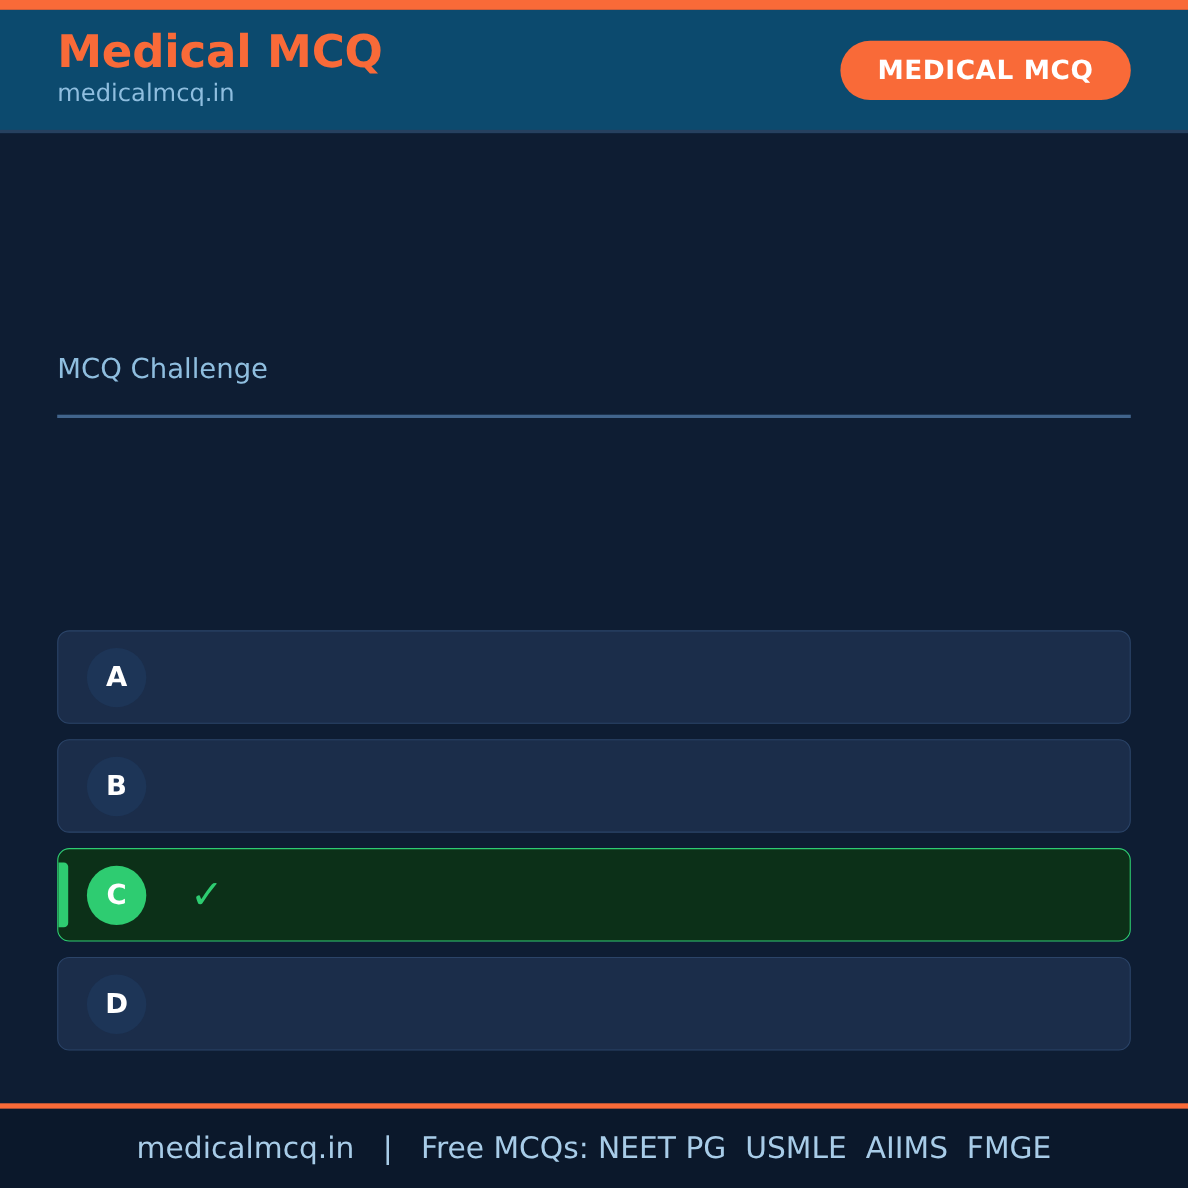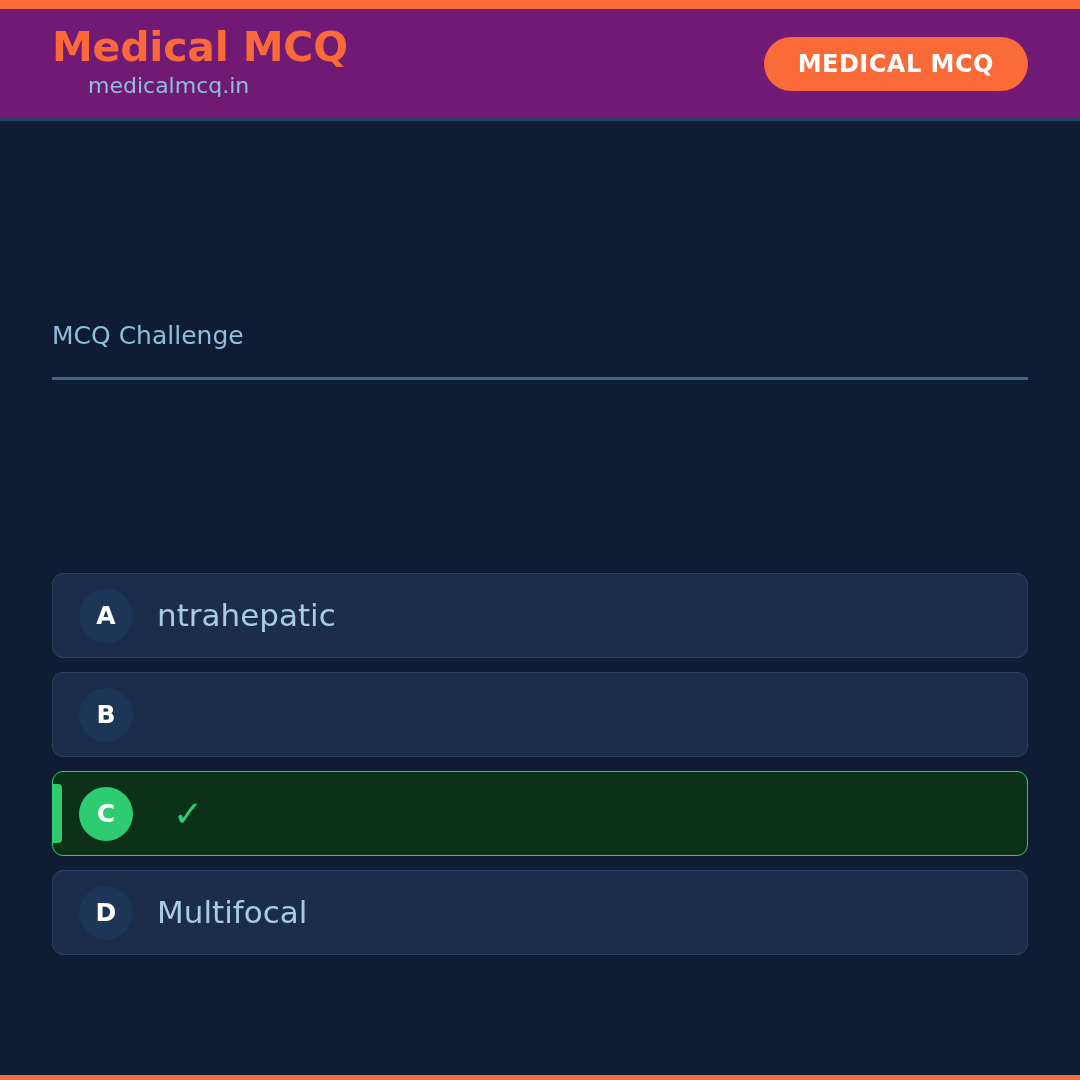--- a/index.html
+++ b/index.html
@@ -27,21 +27,21 @@
     height: 9px;
     width: 100%;
     background: #F96A38;
     flex: 0 0 auto;
   }
 
   
   .header {
     flex: 0 0 auto;
     height: 112px;
-    background: #701a75;
+    background: #0c4a6e;
     border-bottom: 3px solid #26405F;
     box-sizing: border-box;
     display: flex;
     align-items: center;
     justify-content: space-between;
     padding: 0 52px;
   }
   .brand-block {
     display: flex;
     flex-direction: column;
@@ -52,21 +52,20 @@
     font-weight: bold;
     color: #F96A38;
     line-height: 1.05;
     letter-spacing: -0.2px;
   }
   .brand-sub {
     font-size: 22px;
     color: #8FBEDF;
     line-height: 1.35;
     margin-top: 2px;
-    margin-left: 36px;
   }
   .header-badge {
     background: #F96A38;
     color: #FFFFFF;
     font-size: 24px;
     font-weight: bold;
     letter-spacing: 0.5px;
     border-radius: 28px;
     padding: 13px 34px;
     white-space: nowrap;
@@ -223,41 +222,42 @@
     <div class="question-block">
       <div class="eyebrow">MCQ Challenge</div>
       <div class="divider"></div>
     </div>
 
     <div class="options">
 
       <div class="option">
         <div class="accent"></div>
         <div class="badge">A</div>
-        <div class="otext">ntrahepatic</div>
         <div class="check"></div>
       </div>
 
       <div class="option">
         <div class="accent"></div>
         <div class="badge">B</div>
         <div class="check"></div>
       </div>
 
       <div class="option correct">
         <div class="accent"></div>
         <div class="badge">C</div>
         <div class="check">✓</div>
       </div>
 
       <div class="option">
         <div class="accent"></div>
         <div class="badge">D</div>
-        <div class="otext">Multifocal</div>
         <div class="check"></div>
       </div>
 
     </div>
   </div>
 
   <div class="footer-bar"></div>
+  <div class="footer">
+    <span class="footer-text">medicalmcq.in   |   Free MCQs: NEET PG  USMLE  AIIMS  FMGE</span>
+  </div>
 
 </div>
 
 </body></html>

